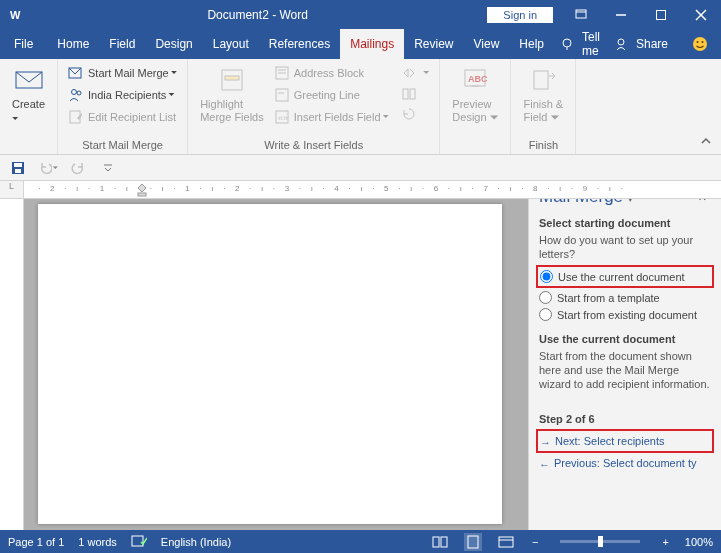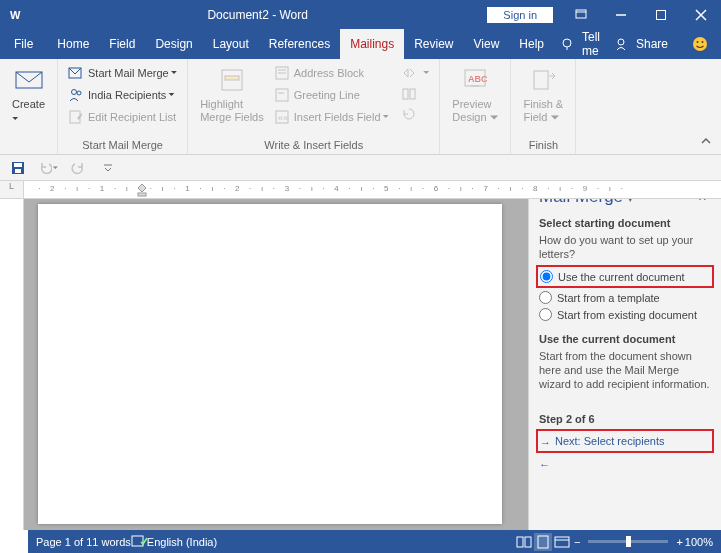--- a/index.html
+++ b/index.html
@@ -51,21 +51,21 @@
 .task-pane .tp-header { display: flex; align-items: center; justify-content: space-between; margin-bottom: 8px; }
 .task-pane .tp-title { color: #2b579a; font-size: 17px; font-weight: 400; }
 .task-pane .tp-close { cursor: pointer; color: #666; padding: 2px 4px; }
 .task-pane .section-h { font-weight: 600; color: #444; margin-top: 10px; margin-bottom: 4px; font-size: 11px; }
 .task-pane .body-text { color: #555; margin-bottom: 4px; line-height: 14px; }
 .task-pane .radio-row { display: flex; align-items: center; gap: 5px; padding: 2px 0; cursor: pointer; }
 .task-pane .radio-row input { margin: 0; }
 .task-pane .redbox { border: 2px solid #d8232a; padding: 1px 2px; margin: 1px -3px; }
 .task-pane .nav-link { color: #2b579a; display: flex; align-items: center; gap: 4px; padding: 3px 0; cursor: pointer; font-size: 11px; }
 
-.statusbar { height: 23px; background: #2b579a; color: #fff; display: flex; align-items: center; font-size: 11px; padding: 0 8px; gap: 0; position: absolute; bottom: 0; left: 0; right: 0; margin-left: 28px; }
+.statusbar { height: 23px; background: #2b579a; color: #fff; display: flex; align-items: center; font-size: 11px; padding: 0 8px; gap: 14px; position: absolute; bottom: 0; left: 0; right: 0; }
 .statusbar .spacer { flex: 1; }
 .statusbar .sbtn { display: flex; align-items: center; cursor: pointer; padding: 0 2px; }
 .statusbar .zoom-slider { width: 80px; height: 3px; background: rgba(255,255,255,0.3); position: relative; margin: 0 6px; }
 .statusbar .zoom-slider .thumb { width: 5px; height: 11px; background: #fff; position: absolute; top: -4px; left: 38px; }
 
 .hruler .margin-ind { position: absolute; left: 113px; top: 2px; }
 </style>
 </head>
 <body>
 
@@ -374,20 +374,21 @@
 
     <div class="section-h" style="margin-top:22px">Step 2 of 6</div>
     <div class="redbox">
       <div class="nav-link">
         <span>→</span>
         <span>Next: Select recipients</span>
       </div>
     </div>
     <div class="nav-link">
       <span>←</span>
+      <span>Previous: Select document ty</span>
     </div>
   </div>
 </div>
 
 <div class="statusbar">
   <span>Page 1 of 1</span>
   <span>1 words</span>
   <span><svg width="16" height="14">
         <rect x="1" y="2" width="11" height="10" fill="none" stroke="#fff"></rect>
         <path d="M10 8 L12 10 L16 4" fill="none" stroke="#8f8" stroke-width="1.5"></path>

